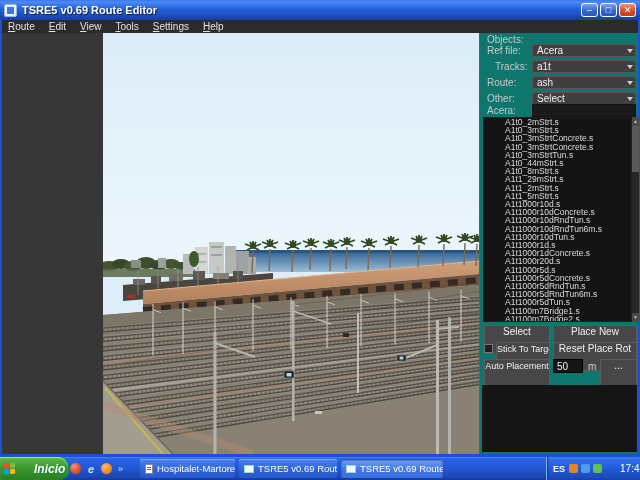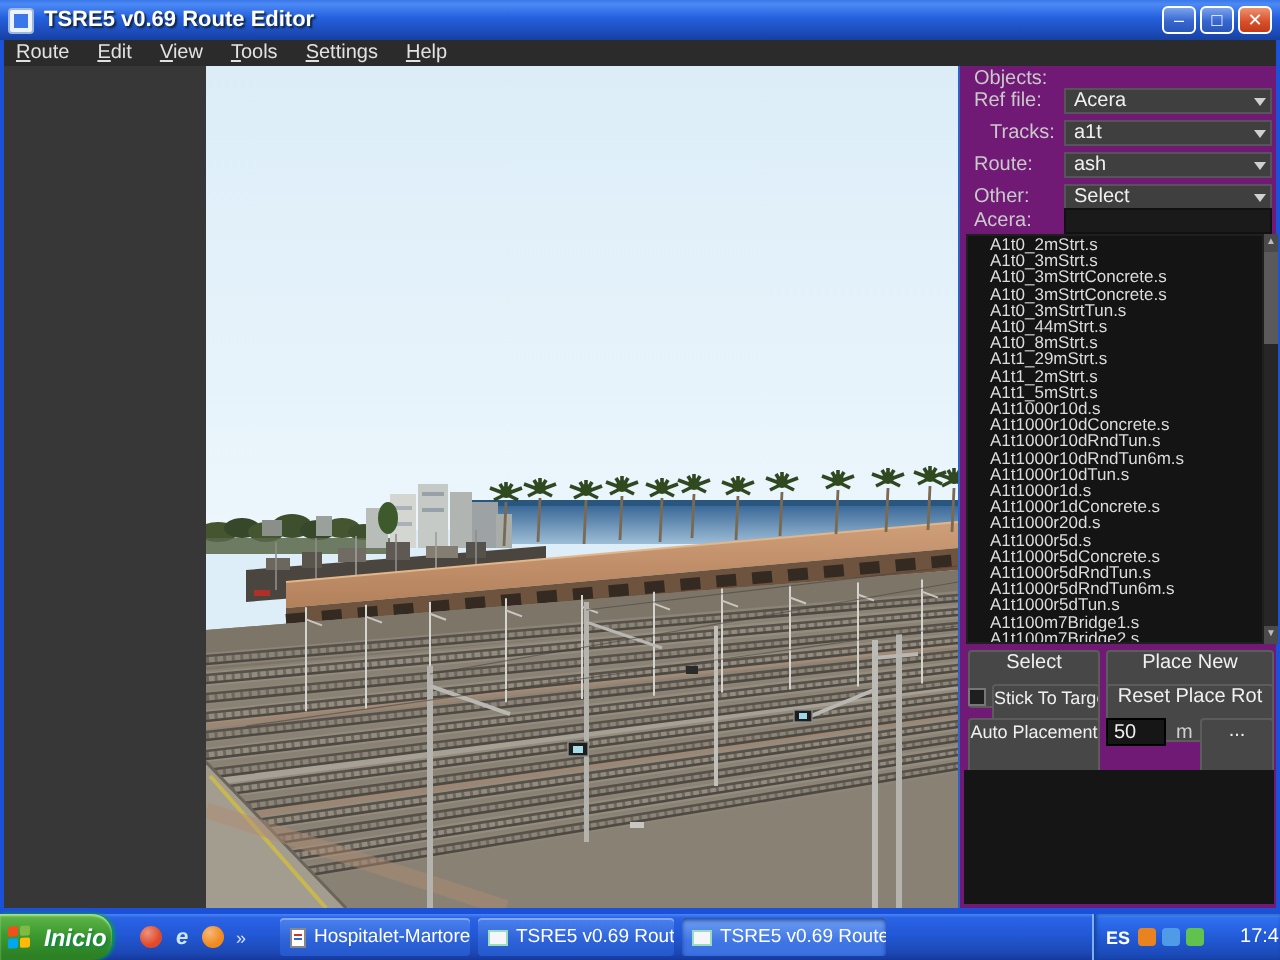--- a/index.html
+++ b/index.html
@@ -27,49 +27,49 @@
   .menu-item{color:#e2e2e2;font-size:10px;line-height:12px;white-space:nowrap;}
   .menu-item u{text-decoration:underline;}
 
   .left-strip{position:absolute;left:2px;top:33px;width:101px;height:421px;background:#373737;}
 
   
   .viewport{position:absolute;left:103px;top:33px;width:376px;height:421px;background:#ddeef9;}
   .viewport svg{display:block;}
 
   
-  .panel{position:absolute;left:479px;top:33px;width:159px;height:421px;background:#701a75;border-left:1px solid #2e62c8;}
+  .panel{position:absolute;left:479px;top:33px;width:159px;height:421px;background:#0f766e;border-left:1px solid #2e62c8;}
   .p-label{position:absolute;color:#c9c9c9;font-size:10px;white-space:nowrap;}
   .combo{position:absolute;left:52px;width:104px;height:13px;background:#3f3f3f;border:1px solid #555;
     color:#f0f0f0;font-size:10px;line-height:11px;padding:0 12px 0 4px;white-space:nowrap;overflow:hidden;}
   .combo .arr{position:absolute;right:2px;top:4px;width:0;height:0;border-left:3px solid transparent;border-right:3px solid transparent;border-top:4px solid #cfcfcf;}
   .search-input{position:absolute;left:52px;top:71px;width:104px;height:13px;background:#1a1a1a;border:1px solid #111;
     color:#eee;font-size:10px;padding:0 3px;outline:none;}
   .asset-list{position:absolute;left:3px;top:84px;width:149px;height:205px;background:#141414;border:1px solid #1f1f1f;
-    overflow:hidden;padding-left:11px;}
+    overflow:hidden;padding-left:21px;}
   .asset-item{color:#dcdcdc;font-size:8.5px;line-height:8.2px;white-space:nowrap;}
   .vscroll{position:absolute;left:152px;top:84px;width:7px;height:205px;background:#262626;}
   .vs-arrow{position:absolute;left:0;width:7px;height:9px;background:#4a4a4a;color:#bbb;font-size:5px;line-height:9px;text-align:center;}
   .vs-up{top:0;} .vs-down{bottom:0;}
   .vs-thumb{position:absolute;left:0;top:9px;width:7px;height:46px;background:#5a5a5a;}
 
   .pbtn{position:absolute;height:29px;background:#474747;border:1px solid #5c5c5c;border-radius:2px;
     color:#f0f0f0;font-size:10px;line-height:12px;text-align:center;white-space:nowrap;overflow:hidden;}
   .chk{position:absolute;width:9px;height:9px;background:#1f1f1f;border:1px solid #777;}
   .num-input{position:absolute;height:14px;background:#161616;border:1px solid #000;color:#eee;font-size:10px;line-height:12px;padding:0 3px;}
   .unit{position:absolute;color:#d0d0d0;font-size:10px;}
   .recent-box{position:absolute;left:2px;top:352px;width:155px;height:67px;background:#151515;}
 
   
   .taskbar{position:absolute;left:0;top:457px;width:640px;height:23px;
     background:linear-gradient(180deg,#4a86f2 0%,#2b63e6 8%,#2258d6 45%,#1c48b4 85%,#16389c 100%);
     display:flex;align-items:center;}
-  .startbtn{position:absolute;left:0;top:0;height:23px;width:56px;border-radius:0 10px 10px 0;
+  .startbtn{position:absolute;left:0;top:0;height:23px;width:68px;border-radius:0 10px 10px 0;
     background:linear-gradient(180deg,#62b74a 0%,#3d9a30 45%,#2c8124 90%);
-    box-shadow:inset 0 1px 1px #a8e090, 1px 0 2px #0a3;display:flex;align-items:center;padding-left:4px;gap:6px;}
+    box-shadow:inset 0 1px 1px #a8e090, 1px 0 2px #0a3;display:flex;align-items:center;padding-left:4px;gap:18px;}
   .xp-flag{width:12px;height:12px;display:grid;grid-template-columns:5px 5px;grid-template-rows:5px 5px;gap:1px;transform:skewY(-4deg);}
   .xp-flag i{border-radius:1px;}
   .start-text{color:#fff;font-size:12px;font-weight:bold;font-style:italic;text-shadow:1px 1px 1px #184;}
   .quicklaunch{position:absolute;left:62px;top:0;height:23px;display:flex;align-items:center;gap:4px;padding-left:8px;}
   .ql-icon{width:11px;height:11px;border-radius:50%;}
   .ql-e{width:12px;height:12px;border-radius:0;background:none;color:#cfe6ff;font-size:11px;font-weight:bold;font-style:italic;line-height:12px;text-align:center;}
   .ql-chev{color:#dce8fb;font-size:9px;margin-left:2px;}
   .tasks{position:absolute;left:140px;top:2px;height:19px;display:flex;gap:4px;}
   .taskbtn{height:19px;border-radius:2px;display:flex;align-items:center;gap:4px;padding:0 5px;
     background:linear-gradient(180deg,#4b82ee 0%,#2d62d8 60%,#2558cc 100%);box-shadow:inset 0 1px 0 #7fa8f5;

